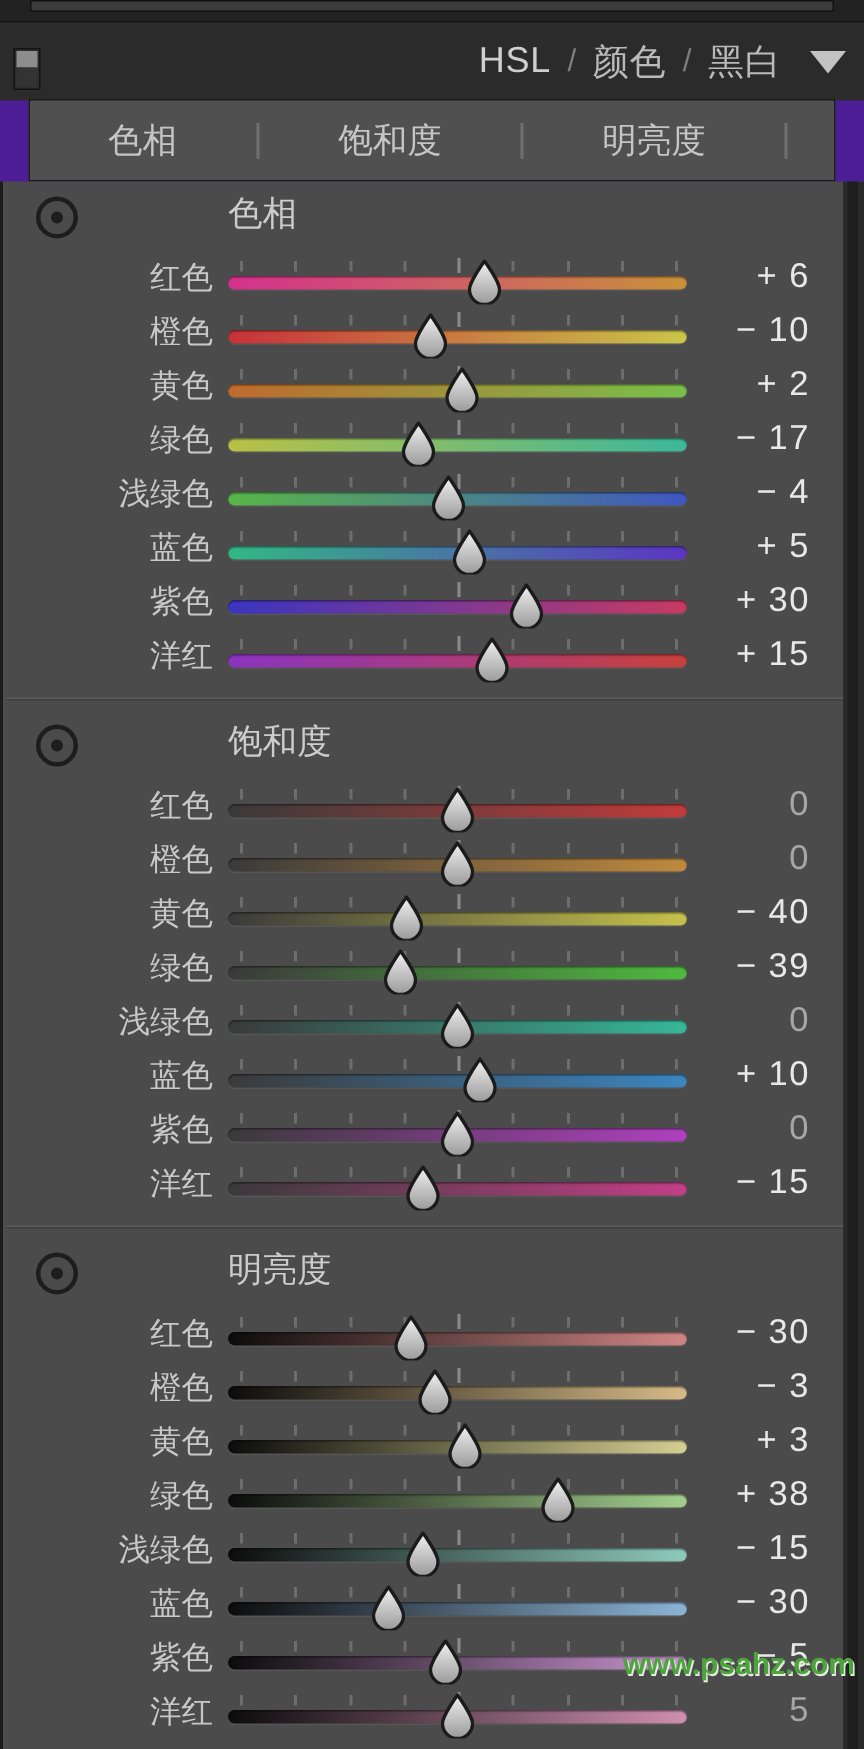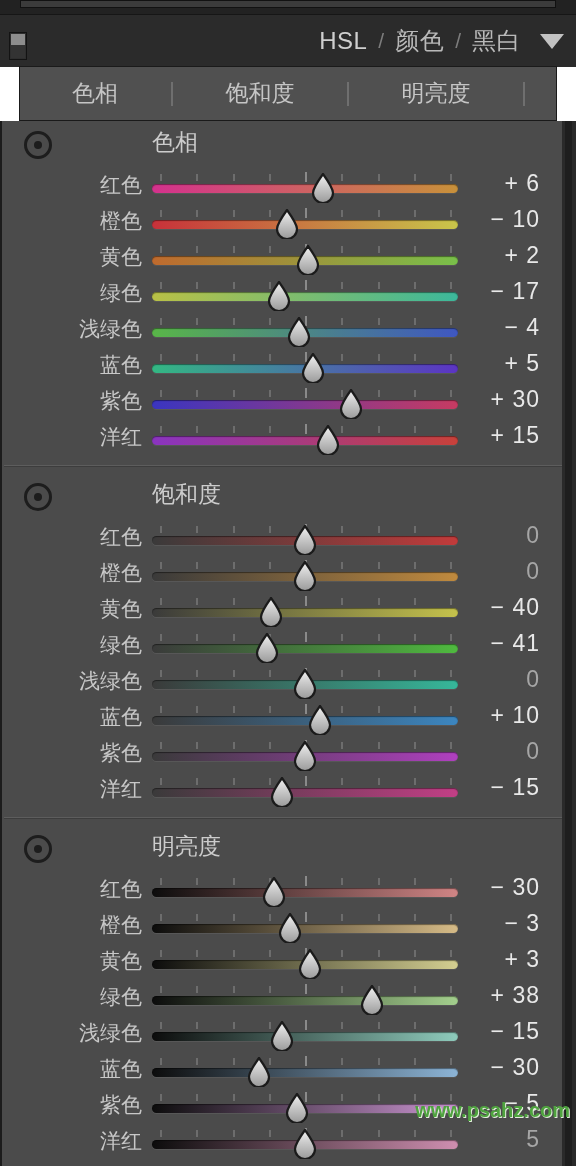--- a/index.html
+++ b/index.html
@@ -1,21 +1,21 @@
 <!DOCTYPE html>
 <html><head>
 <meta charset="utf-8">
 <style>
   html,body{margin:0;padding:0;background:#252525;}
   body{
     width:576px;height:1166px;overflow:hidden;
     font-family:"Liberation Sans","DejaVu Sans",sans-serif;
     -webkit-font-smoothing:antialiased;
   }
-  #app{position:relative;width:576px;height:1166px;background:#ffffff;}
+  #app{position:relative;width:576px;height:1166px;background:#4c1d95;}
 
   
   .top-sliver{position:absolute;left:0;top:0;width:576px;height:14px;background:#222;}
   .top-sliver .inner{position:absolute;left:20px;top:0;right:20px;height:8px;
       background:#3b3b3b;border:1px solid #111;box-sizing:border-box;}
 
   
   .header{position:absolute;left:0;top:14px;width:576px;height:52px;background:#2b2b2b;
       border-top:1px solid #161616;}
   .panel-toggle{position:absolute;left:9px;top:17px;width:18px;height:28px;
@@ -487,21 +487,21 @@
                   <linearGradient id="tg12" x1="0" y1="0" x2="0" y2="1">
                     <stop offset="0" stop-color="#f2f2f2"></stop>
                     <stop offset="0.45" stop-color="#c9c9c9"></stop>
                     <stop offset="1" stop-color="#9a9a9a"></stop>
                   </linearGradient>
                 </defs>
                 <path d="M14 1 C14 1 24 15 24 20 A10 10 0 0 1 4 20 C4 15 14 1 14 1 Z" fill="url(#tg12)" stroke="#1b1b1b" stroke-width="2.2"></path>
               </svg>
             </div>
           </div>
-          <div class="val">− 41</div>
+          <div class="val">− 39</div>
         </div>
         <div class="row">
           <div class="lbl">浅绿色</div>
           <div class="track-wrap">
             <div class="ticks">
               <i class="" style="left:8.0px"></i>
               <i class="" style="left:44.3px"></i>
               <i class="" style="left:80.5px"></i>
               <i class="" style="left:116.8px"></i>
               <i class="mid" style="left:153.0px"></i>

